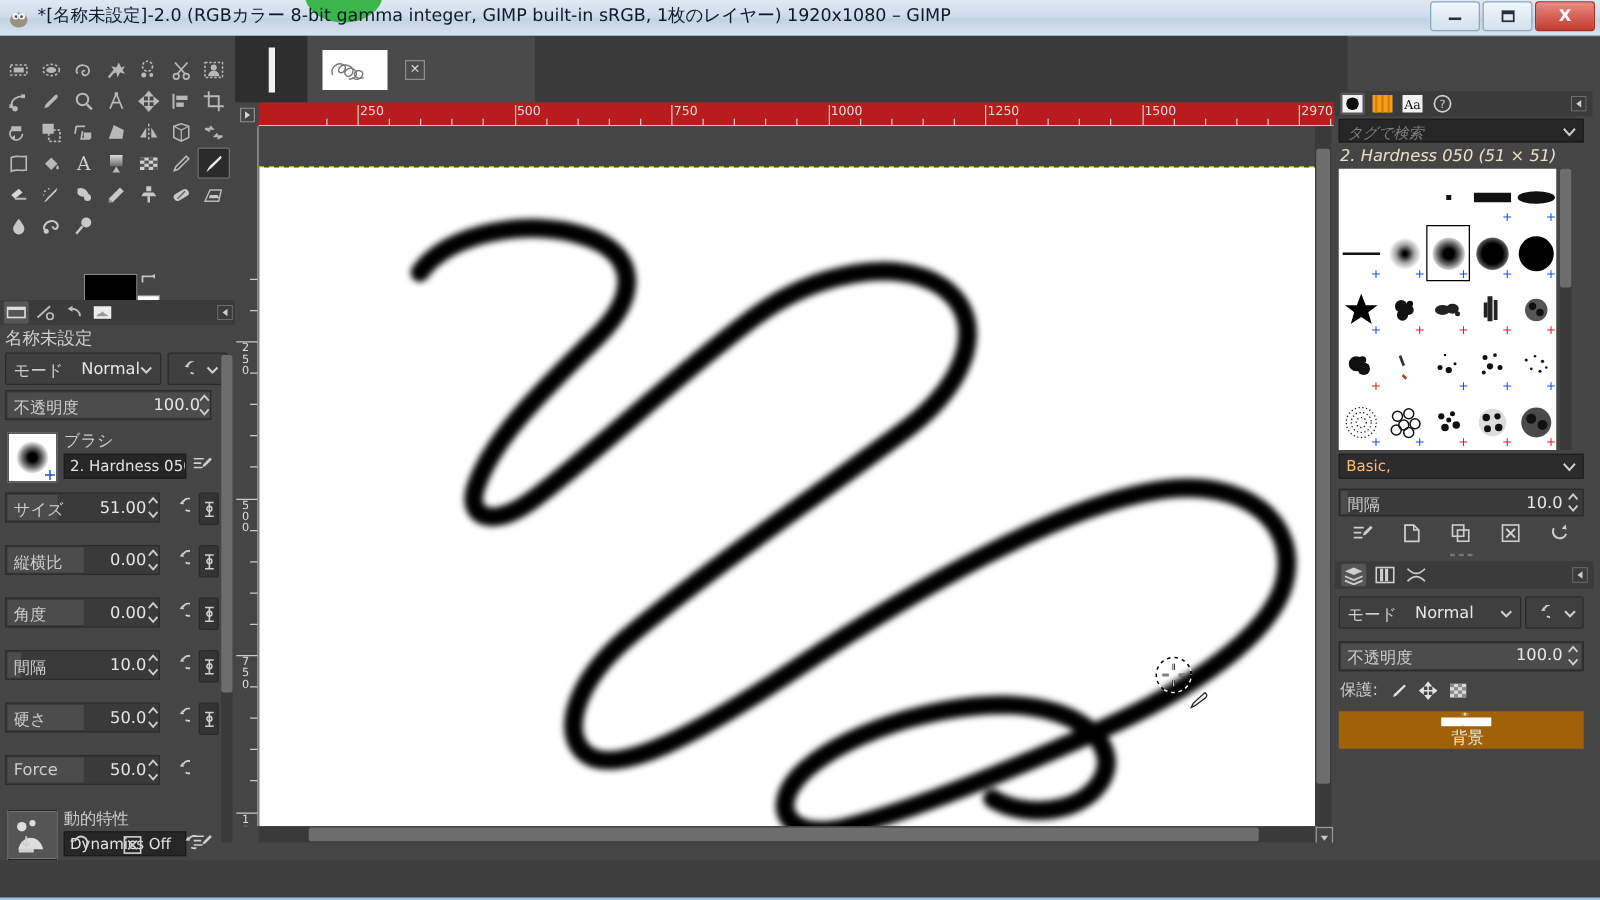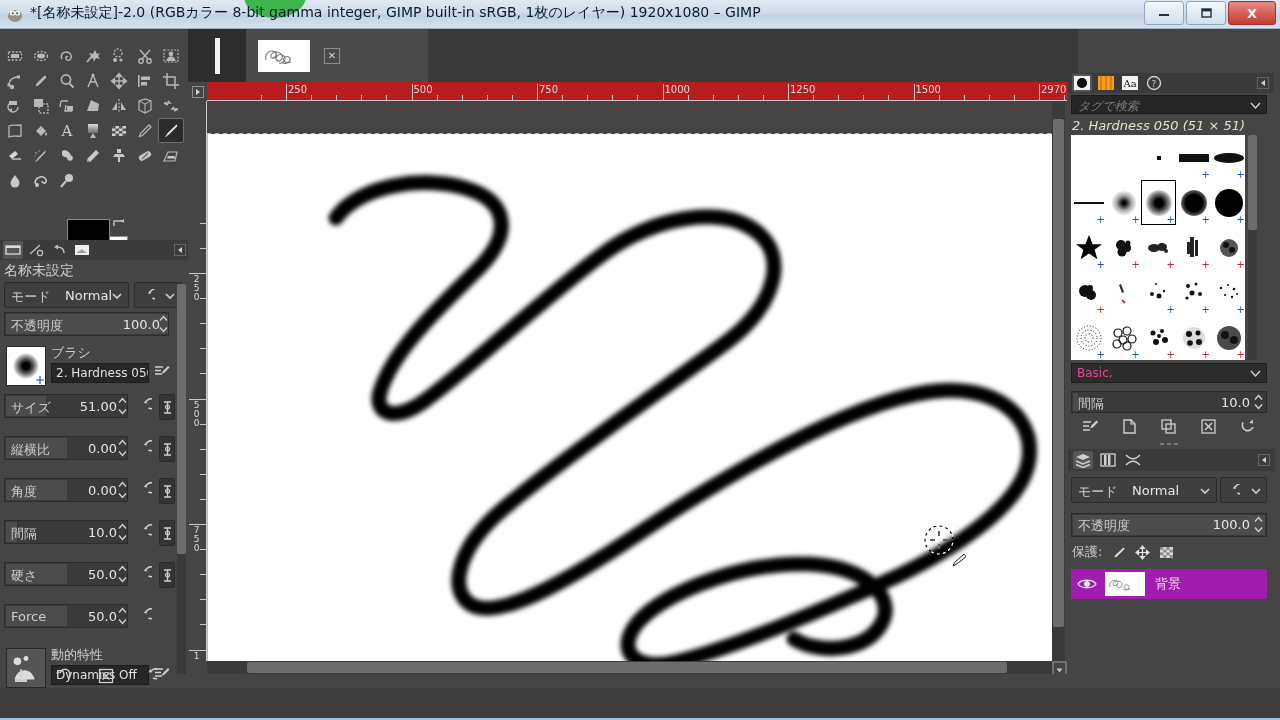--- a/index.html
+++ b/index.html
@@ -116,21 +116,21 @@
   .drow{position:absolute;left:3px;width:196px;height:22px;background:#3a3a3a;border:1px solid #2a2a2a;box-sizing:border-box;}
   .dicons{position:absolute;left:3px;width:196px;height:22px;display:flex;align-items:center;justify-content:space-around;}
   .grip{position:absolute;left:0;width:202px;height:8px;display:flex;align-items:center;justify-content:center;gap:3px;}
   .grip i{width:4px;height:2px;background:#777;display:block;}
 
   .layer-tabs{position:absolute;left:0;width:202px;height:22px;background:#3b3b3b;display:flex;align-items:center;gap:5px;padding-left:5px;}
   .lmode{position:absolute;left:3px;width:146px;height:26px;background:#3f3f3f;border:1px solid #2b2b2b;box-sizing:border-box;border-radius:2px;}
   .lrev{position:absolute;left:152px;width:47px;height:26px;background:#3f3f3f;border:1px solid #2b2b2b;box-sizing:border-box;border-radius:2px;}
   .lop{position:absolute;left:3px;width:196px;height:24px;background:#3a3a3a;border:1px solid #2a2a2a;box-sizing:border-box;}
   .protect{position:absolute;left:4px;height:18px;display:flex;align-items:center;gap:9px;}
-  .layerrow{position:absolute;left:3px;width:196px;height:30px;background:#a21caf;display:flex;align-items:center;}
+  .layerrow{position:absolute;left:3px;width:196px;height:30px;background:#a16207;display:flex;align-items:center;flex-direction:column;}
   .lthumb{width:40px;height:24px;background:#fff;margin-left:28px;position:relative;overflow:hidden;}
   .lname{margin-left:10px;font-size:13px;color:#e4e4e4;}
   .dock-bottom{position:absolute;left:0;bottom:0;width:202px;height:30px;background:#3f3f3f;display:flex;align-items:center;justify-content:space-around;}
 
   
   #bottombar{position:absolute;left:0;top:688px;width:1280px;height:32px;background:#3e3e3e;}
 
   .lightline{position:absolute;left:0;top:718px;width:1280px;height:2px;background:#9fc1e8;}
 </style>
 </head>
@@ -1112,21 +1112,21 @@
             <span class="bplus red">+</span>
           </div>
 
       </div>
     </div>
     <div class="bgridscroll">
         <div class="th"></div>
       </div>
 
     <div class="dsel" style="top:290px;">
-      <span style="position:absolute;left:5px;top:2px;font-size:12px;color:#ec4899;">Basic,</span>
+      <span style="position:absolute;left:5px;top:2px;font-size:12px;color:#fdba74;">Basic,</span>
       <svg style="position:absolute;right:5px;top:5px;width:11px;height:9px;" viewBox="0 0 11 9">
           <path d="M1 2l4.5 5L10 2" fill="none" stroke="#cfcfcf" stroke-width="1.5"></path>
         </svg>
     </div>
 
     <div class="drow" style="top:318px;">
       <div class="slidefill" style="width:5px;"></div>
       <span class="lbl" style="top:3px;">間隔</span>
       <span class="val" style="left:110px;top:3px;width:68px;">10.0</span>
       <div class="spin" style="right:2px;top:0;">

